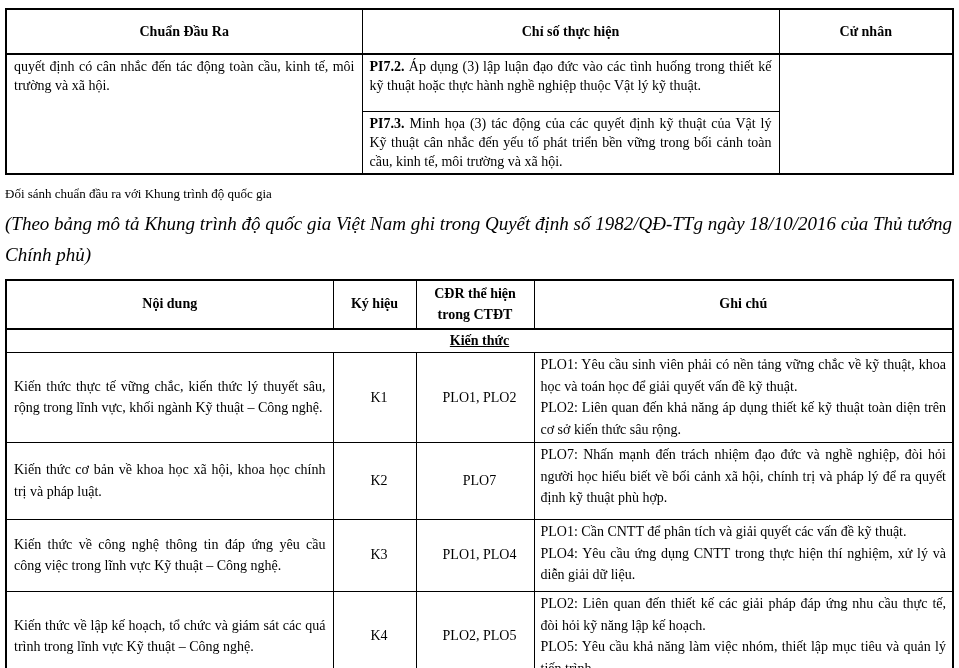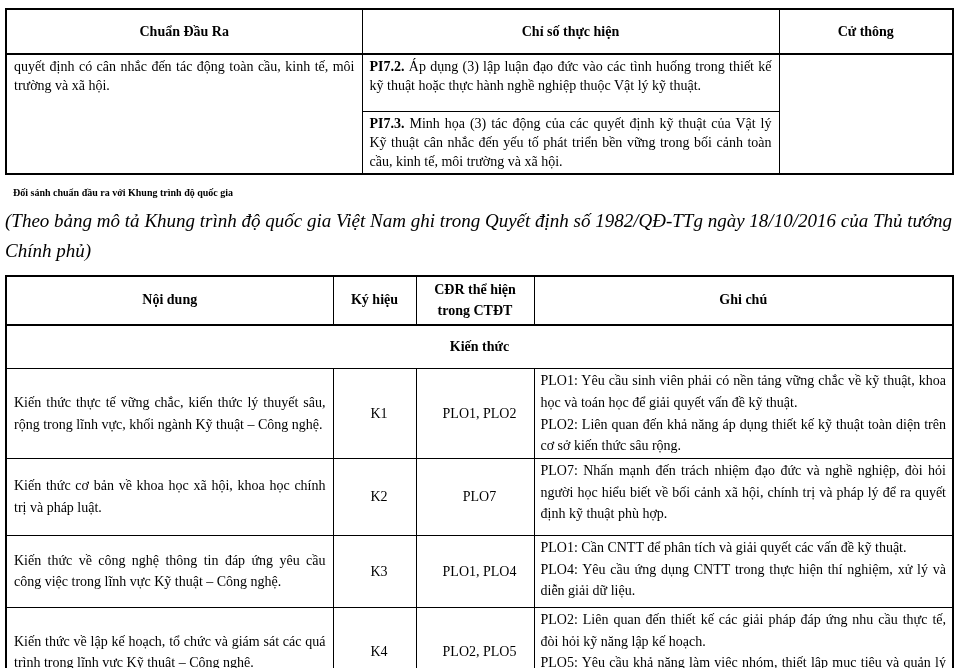--- a/index.html
+++ b/index.html
@@ -38,45 +38,46 @@
 
   
   .t1 td { line-height: 1.36; margin-left: 20px; }
   .t1 .h-row { height: 45px; }
   .t1 .r1 { height: 57px; }
   .t1 .r2 { height: 61px; }
   .jt { text-align: justify; }
 
   
   .sec-heading {
-    margin: 11px 0 0 8px;
-    font-size: 10px;
-    font-weight: bold;
+    margin: 11px 0 0 0;
+    font-size: 13px;
+    font-weight: normal;
     line-height: 1.3;
   }
   .sec-note {
     margin: 7px 0 0 0;
     font-size: 19px;
     font-style: italic;
     text-align: justify;
     line-height: 1.58;
     width: 947px;
   }
 
   
   .t2 { margin-top: 9px; }
   .t2 td { line-height: 1.55; }
   .t2 .h-row { height: 44px; }
   .t2 .h-row th { line-height: 1.55; }
   .t2 .group-row td {
     height: 18px;
     font-weight: bold;
     text-align: center;
-    padding: 12px;
+    padding: 2px;
     line-height: 1.3;
+    text-decoration: underline;
   }
   .t2 .rk1 { height: 85px; }
   .t2 .rk2 { height: 77px; }
   .t2 .rk3 { height: 72px; }
   .t2 .rk4 { height: 83px; }
   .t2 .noi-dung { vertical-align: middle; text-align: justify; }
   .t2 .mid { vertical-align: middle; text-align: center; padding-left: 16px; }
   .t2 .ghi-chu { vertical-align: top; text-align: justify; padding: 1px 6px; }
 </style>
 </head>
@@ -87,21 +88,21 @@
   <table class="t1">
     <colgroup>
       <col style="width:356px">
       <col style="width:417px">
       <col style="width:174px">
     </colgroup>
     <tbody>
       <tr class="head h-row">
         <th>Chuẩn Đầu Ra</th>
         <th>Chỉ số thực hiện</th>
-        <th>Cử thông</th>
+        <th>Cử nhân</th>
       </tr>
       <tr class="r1">
         <td rowspan="2" class="jt">quyết định có cân nhắc đến tác động toàn cầu, kinh tế, môi trường và xã hội.</td>
         <td class="jt"><b>PI7.2.</b><span> Áp dụng (3) lập luận đạo đức vào các tình huống trong thiết kế kỹ thuật hoặc thực hành nghề nghiệp thuộc Vật lý kỹ thuật.</span></td>
         <td rowspan="2"></td>
       </tr>
       <tr class="r2">
         <td class="jt"><b>PI7.3.</b><span> Minh họa (3) tác động của các quyết định kỹ thuật của Vật lý Kỹ thuật cân nhắc đến yếu tố phát triển bền vững trong bối cảnh toàn cầu, kinh tế, môi trường và xã hội.</span></td>
       </tr>
     </tbody>

